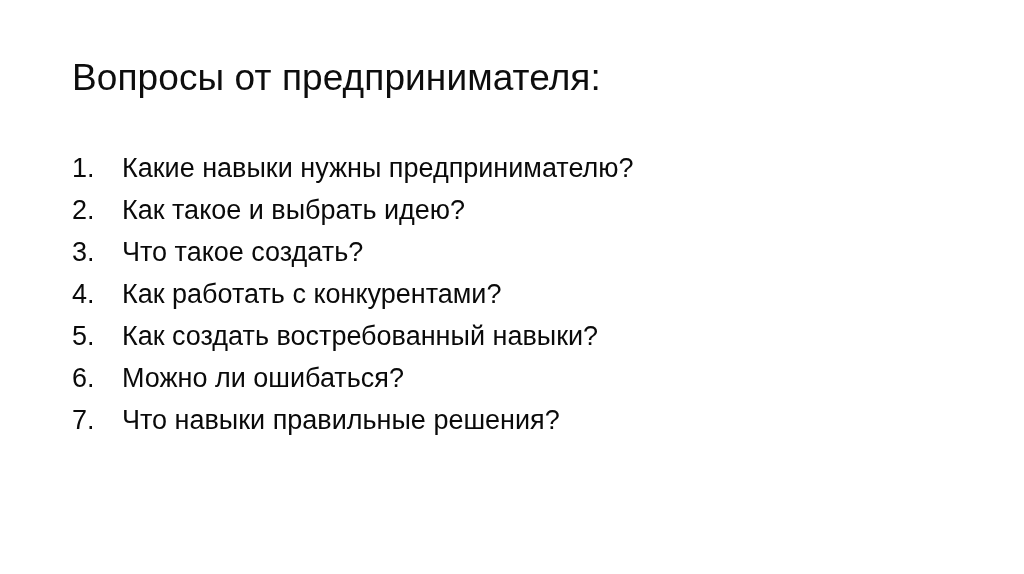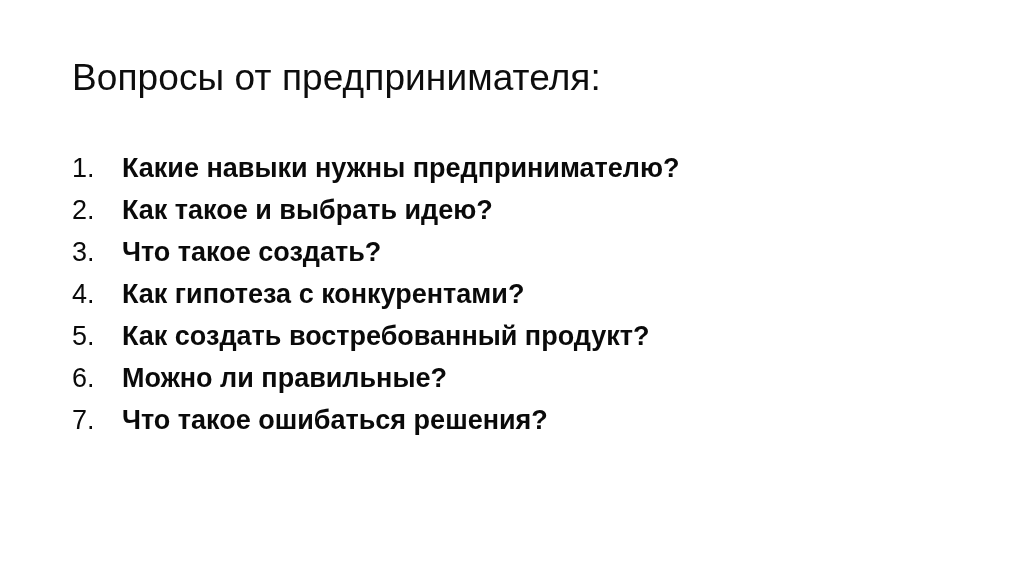--- a/index.html
+++ b/index.html
@@ -56,21 +56,21 @@
     flex: 0 0 auto;
     width: 50px;
     text-align: left;
     font-size: 27px;
     font-weight: 400;
     color: #0a0a0a;
   }
   .item-text {
     flex: 0 1 auto;
     font-size: 27px;
-    font-weight: 700;
+    font-weight: 400;
     color: #0a0a0a;
   }
 </style>
 </head>
 <body>
 
 <div class="slide">
 
   <div class="slide-title">Вопросы от предпринимателя:</div>
 
@@ -86,33 +86,33 @@
       <span class="item-text">Как такое и выбрать идею?</span>
     </li>
 
     <li class="question-item">
       <span class="item-number">3.</span>
       <span class="item-text">Что такое создать?</span>
     </li>
 
     <li class="question-item">
       <span class="item-number">4.</span>
-      <span class="item-text">Как гипотеза с конкурентами?</span>
+      <span class="item-text">Как работать с конкурентами?</span>
     </li>
 
     <li class="question-item">
       <span class="item-number">5.</span>
-      <span class="item-text">Как создать востребованный продукт?</span>
+      <span class="item-text">Как создать востребованный навыки?</span>
     </li>
 
     <li class="question-item">
       <span class="item-number">6.</span>
-      <span class="item-text">Можно ли правильные?</span>
+      <span class="item-text">Можно ли ошибаться?</span>
     </li>
 
     <li class="question-item">
       <span class="item-number">7.</span>
-      <span class="item-text">Что такое ошибаться решения?</span>
+      <span class="item-text">Что навыки правильные решения?</span>
     </li>
 
   </ol>
 
 </div>
 
 </body></html>

